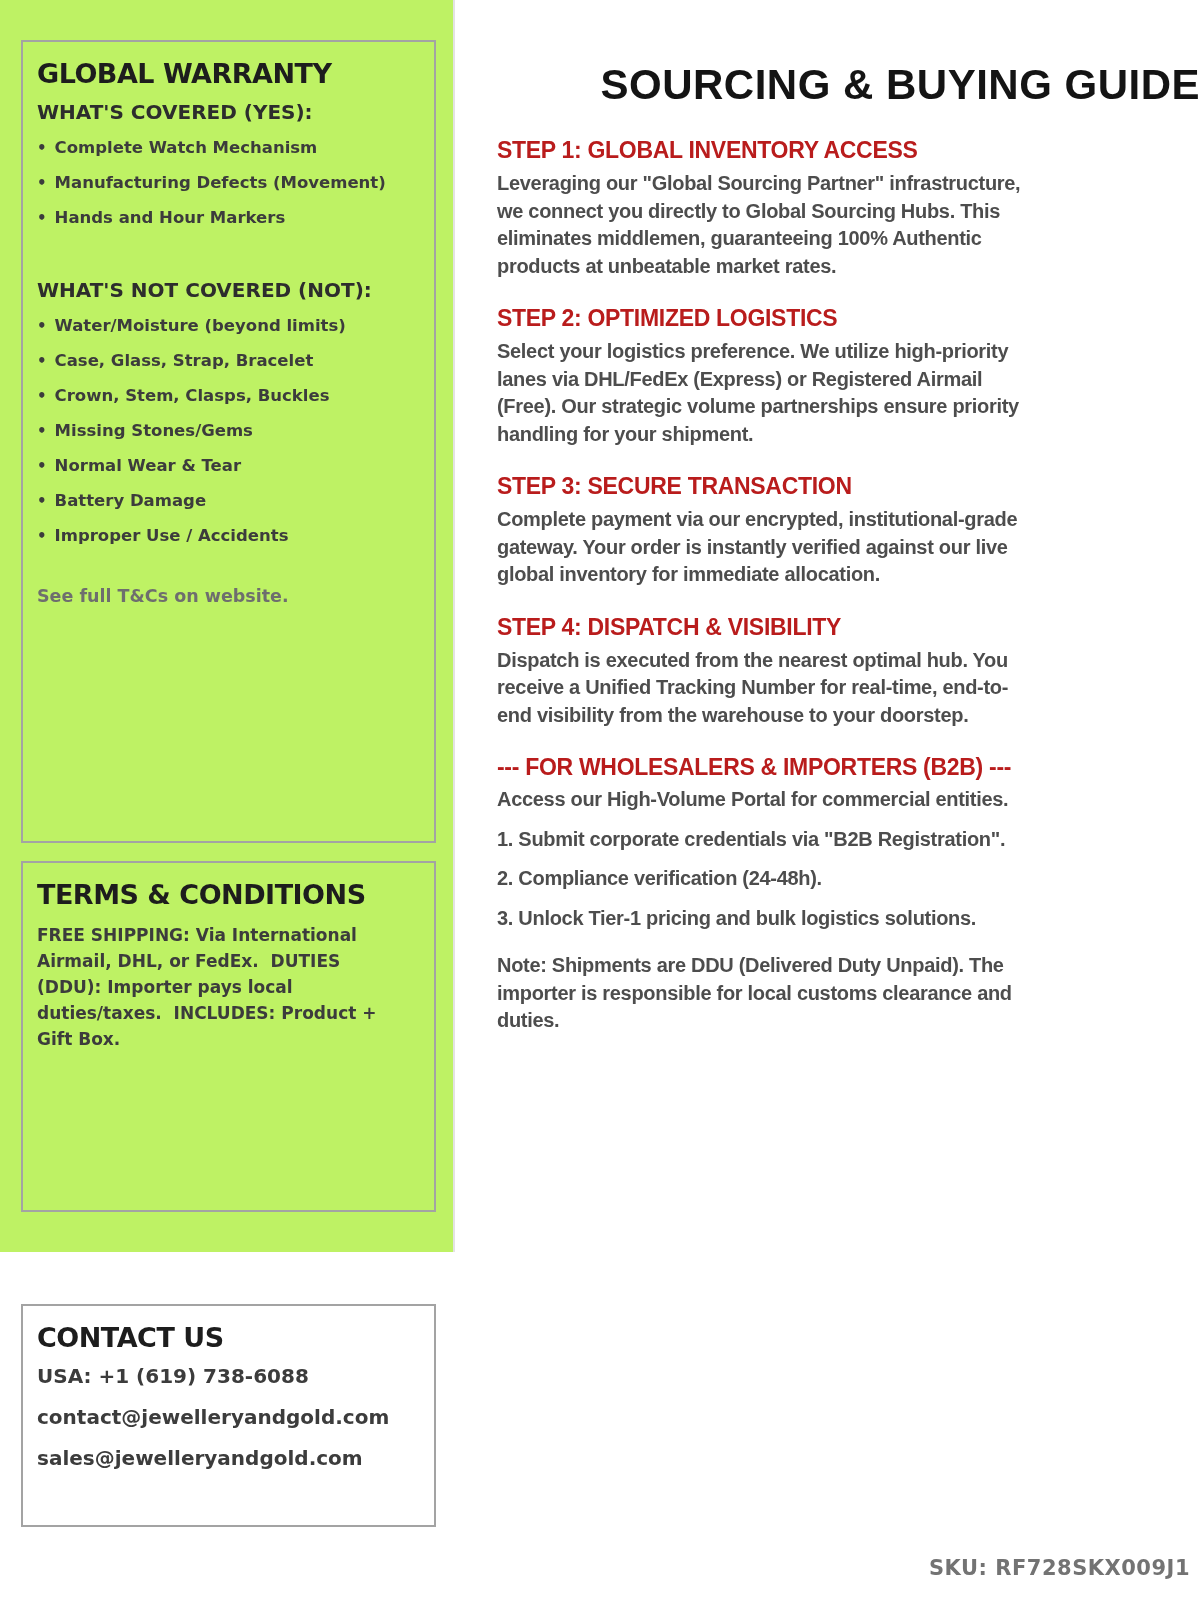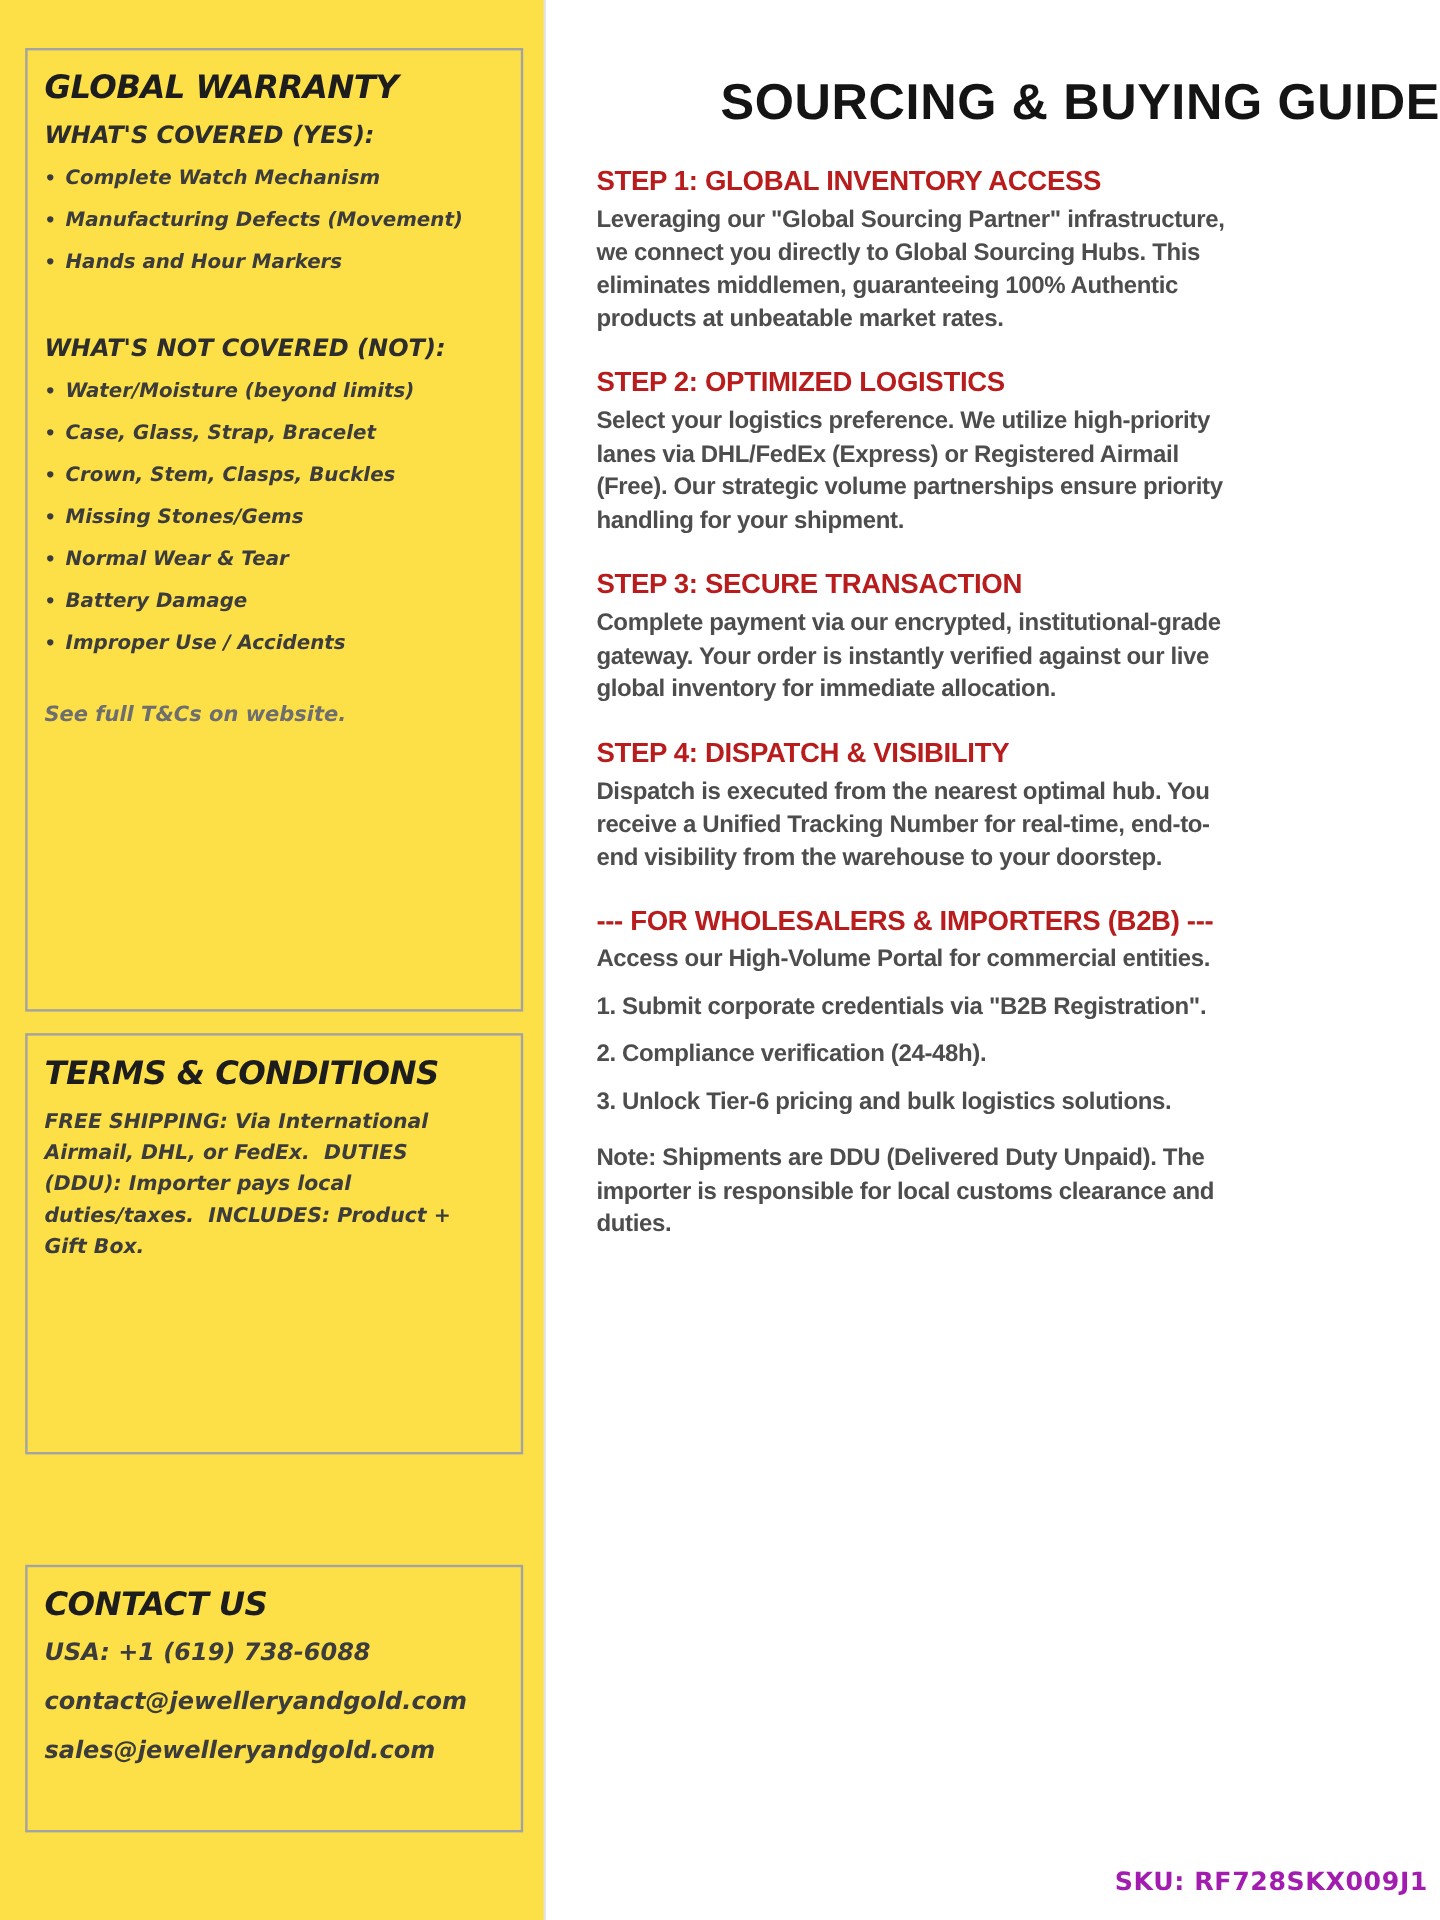--- a/index.html
+++ b/index.html
@@ -8,24 +8,23 @@
     position: relative;
     background: #ffffff;
     font-family: "DejaVu Sans", sans-serif;
     overflow: hidden;
   }
 
   
   .sidebar {
     position: absolute;
     left: 0; top: 0;
-    width: 455px; height: 1600px;
-    background: #fde047;
+    width: 455px; height: 1252px;
+    background: #bef264;
     border-right: 2px solid #e3e3e3;
-    font-style: italic;
   }
   .box {
     position: absolute;
     left: 21px;
     width: 415px;
     border: 2px solid #a3a3a3;
     padding: 16px 14px;
   }
   .box-warranty { top: 40px;  height: 803px; }
   .box-terms    { top: 861px; height: 351px; }
@@ -121,21 +120,21 @@
   .b2b-item { margin-top: 12px; }
   .b2b-note { margin-top: 20px; }
 
   .sku {
     position: absolute;
     right: 10px;
     bottom: 20px;
     font-size: 21px;
     font-weight: bold;
     letter-spacing: 0.5px;
-    color: #a21caf;
+    color: #737373;
     font-family: "DejaVu Sans", sans-serif;
   }
 </style>
 </head>
 <body>
 
 <aside class="sidebar">
 
   <section class="box box-warranty">
     <h2>GLOBAL WARRANTY</h2>
@@ -195,20 +194,20 @@
     <section class="step">
       <h2 class="step-heading">STEP 4: DISPATCH &amp; VISIBILITY</h2>
       <p class="step-body">Dispatch is executed from the nearest optimal hub. You receive a Unified Tracking Number for real-time, end-to-end visibility from the warehouse to your doorstep.</p>
     </section>
 
     <section class="step">
       <h2 class="step-heading">--- FOR WHOLESALERS &amp; IMPORTERS (B2B) ---</h2>
       <p class="step-body b2b-intro">Access our High-Volume Portal for commercial entities.</p>
       <p class="step-body b2b-item">1. Submit corporate credentials via "B2B Registration".</p>
       <p class="step-body b2b-item">2. Compliance verification (24-48h).</p>
-      <p class="step-body b2b-item">3. Unlock Tier-6 pricing and bulk logistics solutions.</p>
+      <p class="step-body b2b-item">3. Unlock Tier-1 pricing and bulk logistics solutions.</p>
       <p class="step-body b2b-note">Note: Shipments are DDU (Delivered Duty Unpaid). The importer is responsible for local customs clearance and duties.</p>
     </section>
 
   </div>
 </main>
 
 <div class="sku">SKU: RF728SKX009J1</div>
 
 </body></html>

